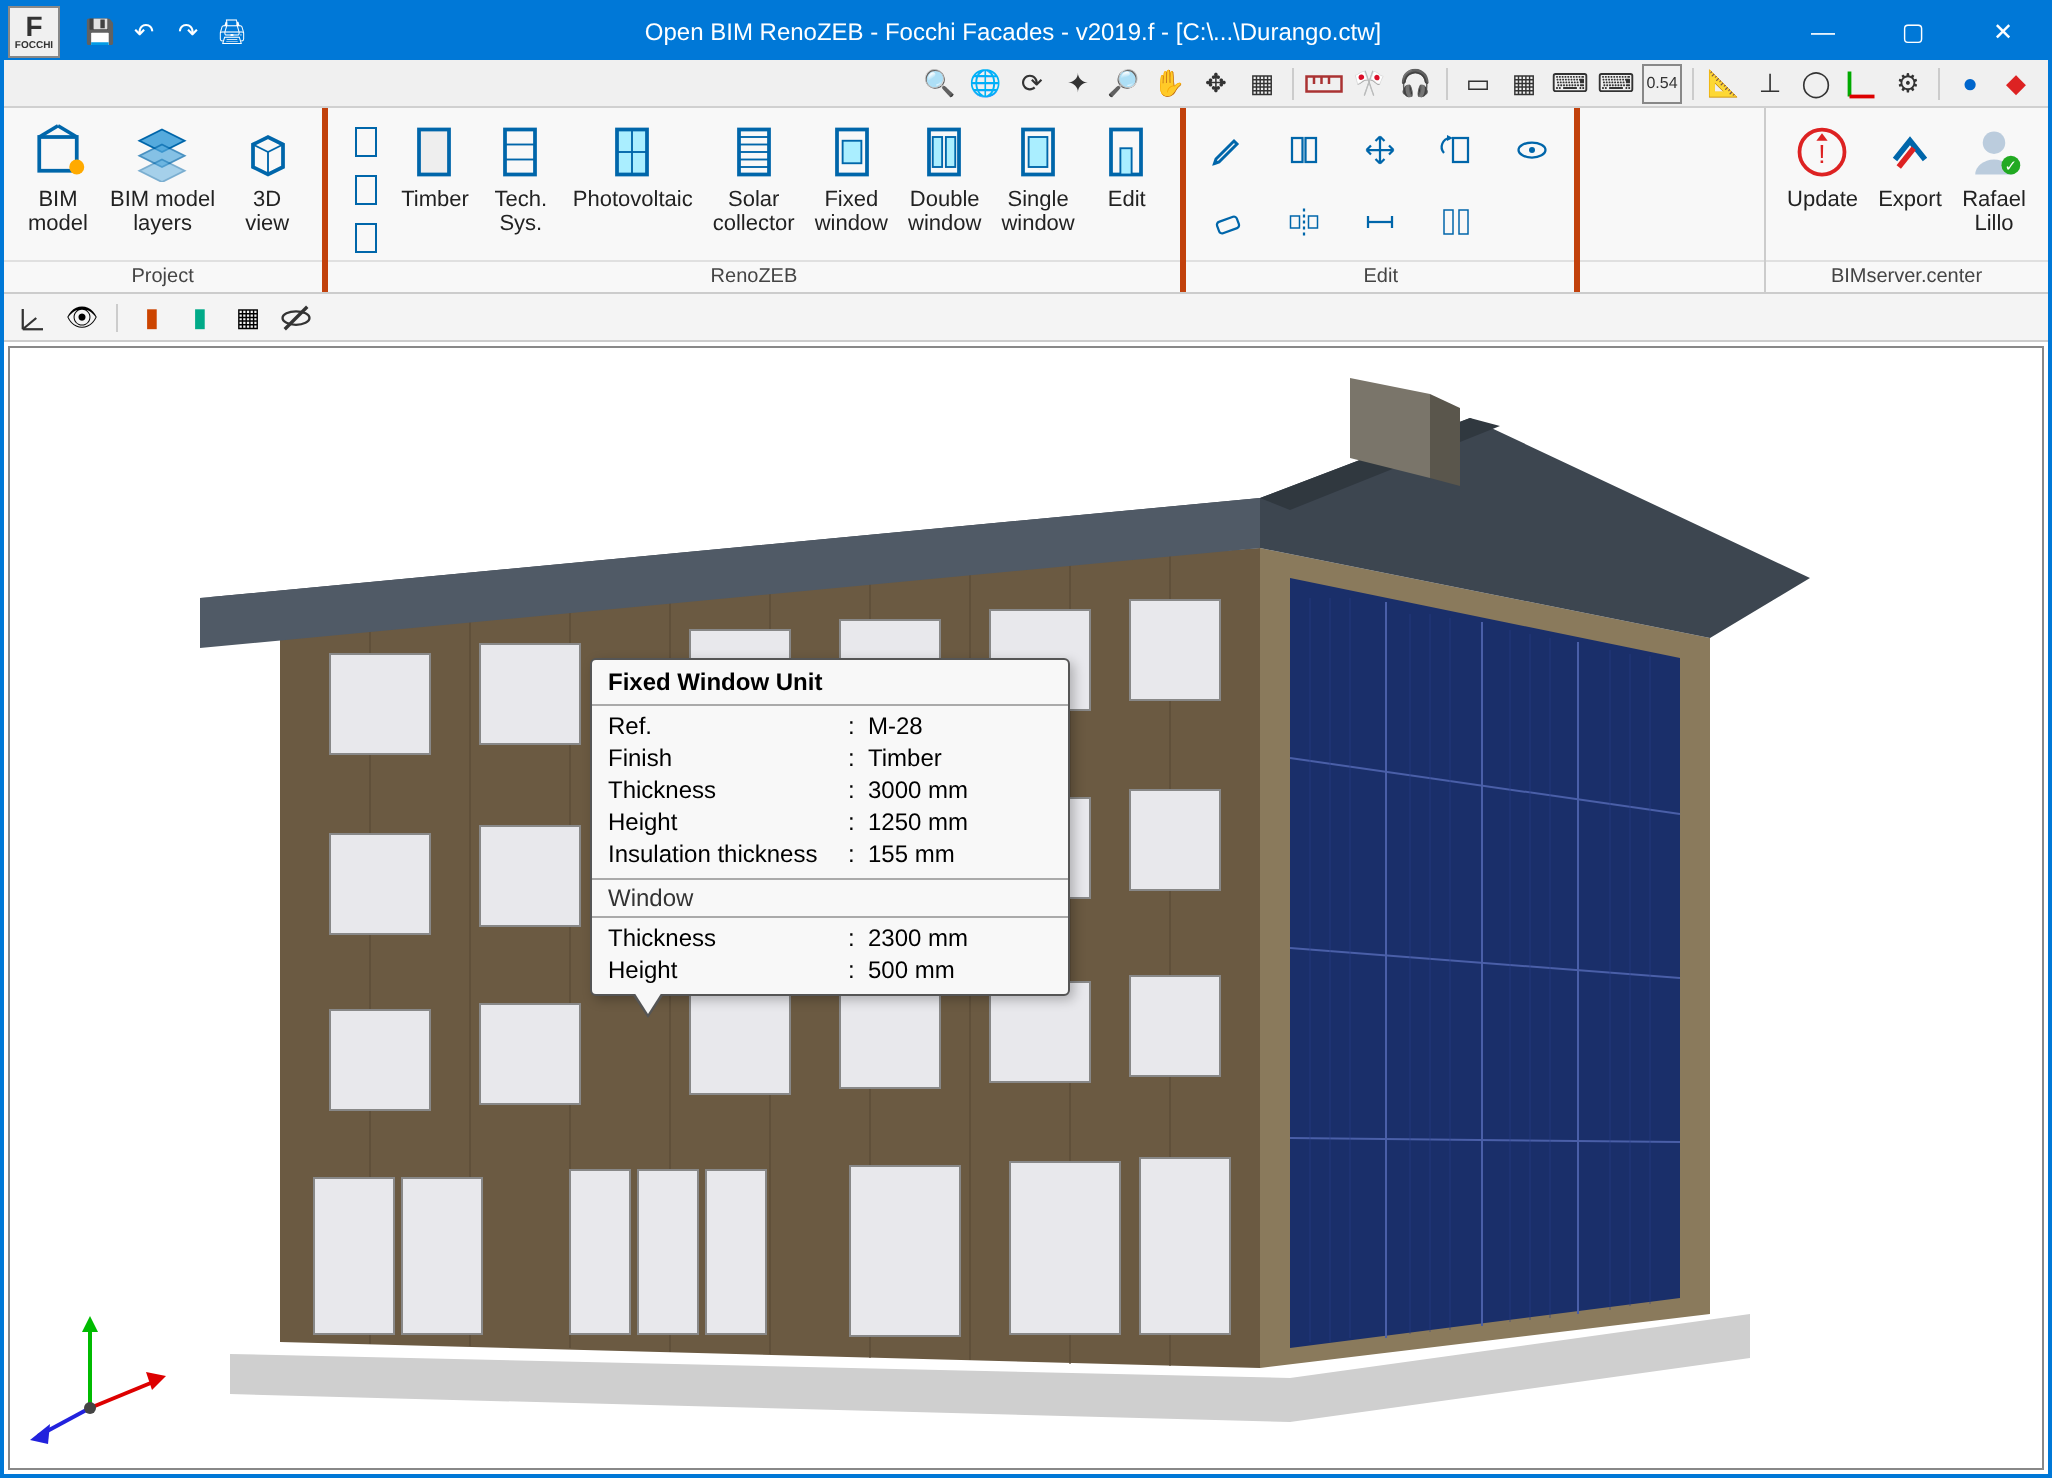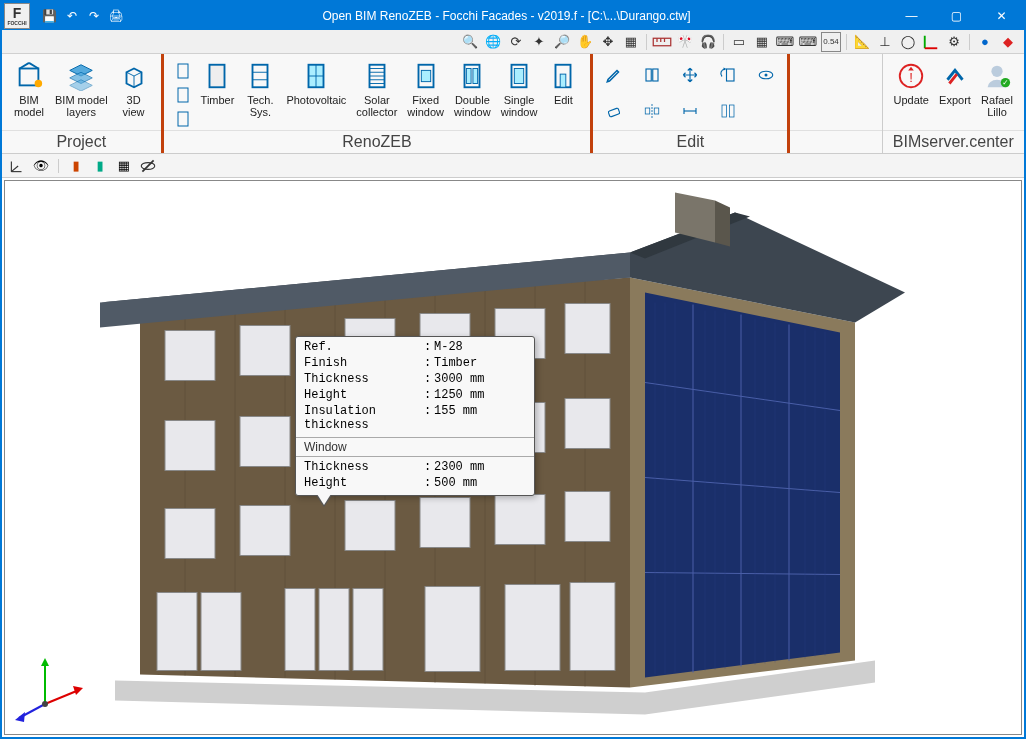--- a/index.html
+++ b/index.html
@@ -12,37 +12,37 @@
 .qa-icon { width: 16px; height: 16px; display: flex; align-items: center; justify-content: center; color: #fff; cursor: pointer; }
 .title-text { flex: 1; text-align: center; color: #fff; font-size: 12px; }
 .window-controls { display: flex; }
 .wc-btn { width: 45px; height: 28px; display: flex; align-items: center; justify-content: center; color: #fff; cursor: pointer; }
 .small-toolbar { height: 24px; background: #f0f0f0; display: flex; align-items: center; justify-content: flex-end; padding-right: 6px; gap: 3px; border-bottom: 1px solid #d0d0d0; }
 .st-icon { width: 20px; height: 20px; display: flex; align-items: center; justify-content: center; cursor: pointer; font-size: 13px; color: #333; }
 .st-sep { width: 1px; height: 16px; background: #ccc; margin: 0 2px; }
 .ribbon { display: flex; background: #f8f8f8; border-bottom: 1px solid #ccc; }
 .ribbon-group { border-right: 3px solid #c2410c; display: flex; flex-direction: column; }
 .ribbon-group-content { display: flex; align-items: flex-start; padding: 4px 6px; height: 76px; }
-.ribbon-group-label { text-align: center; font-size: 16px; color: #444; padding: 2px 0; border-top: 1px solid #e0e0e0; }
+.ribbon-group-label { text-align: center; font-size: 10px; color: #444; padding: 2px 0; border-top: 1px solid #e0e0e0; }
 .ribbon-btn { display: flex; flex-direction: column; align-items: center; justify-content: flex-start; padding: 2px 5px; cursor: pointer; text-align: center; font-size: 11px; color: #222; min-width: 38px; }
 .ribbon-icon { width: 32px; height: 32px; display: flex; align-items: center; justify-content: center; margin-bottom: 2px; }
 .ribbon-icon svg { width: 30px; height: 30px; }
 .ribbon-btn-label { line-height: 1.1; white-space: pre-line; }
 .ribbon-small-col { display: flex; flex-direction: column; gap: 2px; padding: 2px; }
 .ribbon-small-btn { width: 22px; height: 22px; display: flex; align-items: center; justify-content: center; cursor: pointer; }
 .ribbon-small-btn svg { width: 18px; height: 18px; }
 .spacer-group { flex: 1; border-right: 1px solid #ccc; }
 .view-toolbar { height: 24px; background: #f4f4f4; border-bottom: 1px solid #ccc; display: flex; align-items: center; gap: 6px; padding-left: 6px; }
 .vt-icon { width: 18px; height: 18px; display: flex; align-items: center; justify-content: center; cursor: pointer; font-size: 13px; }
 .vt-sep { width: 1px; height: 14px; background: #ccc; margin: 0 2px; }
 .viewport { flex: 1; position: relative; background: #fff; overflow: hidden; border: 1px solid #888; margin: 2px; }
 .building-svg { position: absolute; top: 0; left: 0; width: 100%; height: 100%; }
 .tooltip { position: absolute; top: 155px; left: 290px; width: 240px; background: #f8f8f8; border: 1px solid #555; border-radius: 3px; box-shadow: 2px 2px 6px rgba(0,0,0,0.25); font-size: 12px; }
 .tooltip-header { font-weight: bold; padding: 4px 8px; border-bottom: 1px solid #aaa; }
-.tooltip-body { padding: 2px 8px 4px; font-family: Liberation Mono, monospace; }
+.tooltip-body { padding: 2px 8px 4px; }
 .tooltip-row { display: flex; padding: 1px 0; }
 .tooltip-key { flex: 0 0 120px; }
 .tooltip-colon { flex: 0 0 10px; }
 .tooltip-val { flex: 1; }
 .tooltip-sub { padding: 2px 8px; border-top: 1px solid #aaa; border-bottom: 1px solid #aaa; color: #333; }
 .tooltip-pointer { position: absolute; bottom: -12px; left: 20px; width: 0; height: 0; border-left: 8px solid transparent; border-right: 8px solid transparent; border-top: 12px solid #555; }
 .tooltip-pointer::after { content: ""; position: absolute; top: -13px; left: -7px; width: 0; height: 0; border-left: 7px solid transparent; border-right: 7px solid transparent; border-top: 11px solid #f8f8f8; }
 .axis-gizmo { position: absolute; bottom: 8px; left: 8px; }
 </style>
 </head>
@@ -468,20 +468,21 @@
 
       <polygon points="95,120 625,70 730,30 900,110 850,140 625,95" fill="#3d4650"></polygon>
       <polygon points="95,120 625,70 625,95 95,145" fill="#505a66"></polygon>
       <polygon points="625,70 730,30 745,34 640,76" fill="#30383f"></polygon>
 
       <polygon points="670,10 710,18 710,60 670,50" fill="#7a756a"></polygon>
       <polygon points="710,18 725,25 725,64 710,60" fill="#5a564c"></polygon>
     </svg>
 
     <div class="tooltip">
+      <div class="tooltip-header">Fixed Window Unit</div>
       <div class="tooltip-body">
         <div class="tooltip-row">
             <span class="tooltip-key">Ref.</span>
             <span class="tooltip-colon">:</span>
             <span class="tooltip-val">M-28</span>
           </div>
         <div class="tooltip-row">
             <span class="tooltip-key">Finish</span>
             <span class="tooltip-colon">:</span>
             <span class="tooltip-val">Timber</span>

